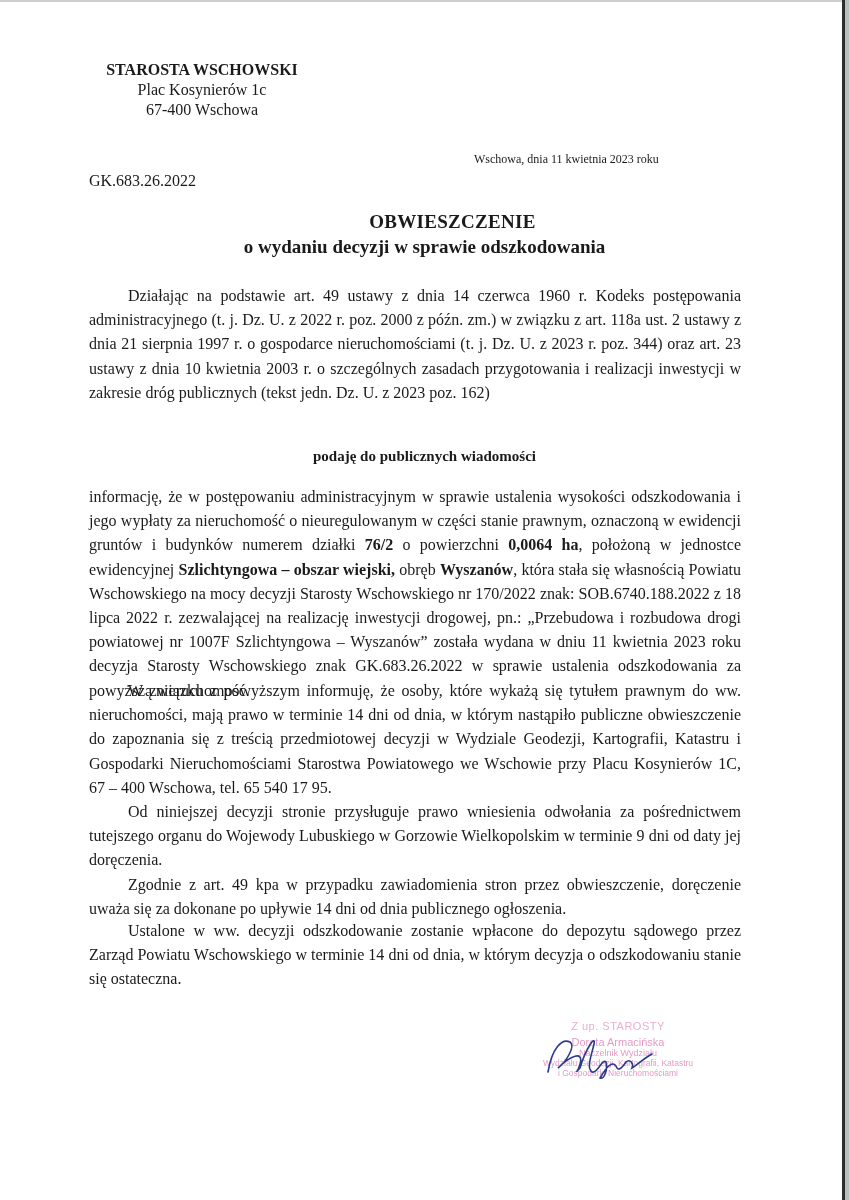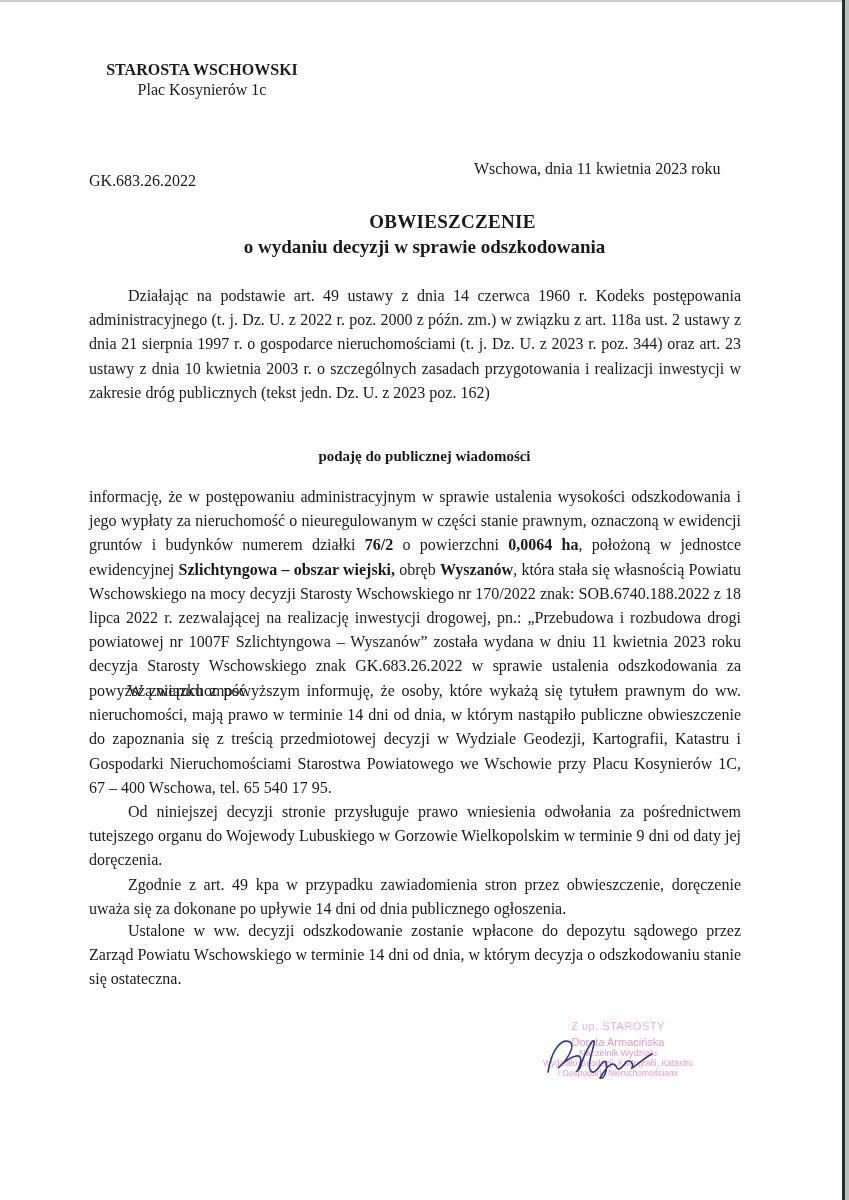--- a/index.html
+++ b/index.html
@@ -7,21 +7,21 @@
     width: 849px; height: 1200px; position: relative; overflow: hidden;
     background: #ffffff; color: #1a1a1a;
     font-family: "Liberation Serif", "DejaVu Serif", serif;
   }
   .scan-top { position: absolute; left: 0; top: 0; width: 849px; height: 2px; background: #cfcfcf; }
   .scan-right { position: absolute; left: 842px; top: 0; width: 3px; height: 1200px; background: #2a2f2e; }
   .scan-right2 { position: absolute; left: 845px; top: 0; width: 4px; height: 1200px; background: #b9c0be; }
 
   .sender { position: absolute; left: 92px; top: 60px; width: 220px; text-align: center; font-size: 16px; line-height: 20px; }
   .sender .name { font-weight: bold; }
-  .place-date { position: absolute; left: 474px; top: 160px; font-size: 16px; white-space: nowrap; }
+  .place-date { position: absolute; left: 474px; top: 152px; font-size: 12px; white-space: nowrap; }
   .ref { position: absolute; left: 89px; top: 172px; font-size: 16px; }
 
   .title { position: absolute; left: 0; width: 849px; top: 211px; text-align: center; font-weight: bold; font-size: 19px; letter-spacing: 0.3px; margin-left: 28px; }
   .subtitle { position: absolute; left: 0; width: 849px; top: 236px; text-align: center; font-weight: bold; font-size: 19px; }
 
   .para { position: absolute; left: 89px; width: 652px; font-size: 16px; line-height: 24.2px; text-align: justify; margin: 0; }
   .indent { text-indent: 39px; }
   .para b { font-weight: bold; }
 
   .announce { position: absolute; left: 0; width: 849px; top: 448px; text-align: center; font-weight: bold; font-size: 15px; }
@@ -36,31 +36,32 @@
 </head>
 <body>
 
 <div class="scan-top"></div>
 <div class="scan-right"></div>
 <div class="scan-right2"></div>
 
 <div class="sender">
   <div class="name">STAROSTA WSCHOWSKI</div>
   <div>Plac Kosynierów 1c</div>
+  <div>67-400 Wschowa</div>
 </div>
 
 <div class="place-date">Wschowa, dnia 11 kwietnia 2023 roku</div>
 <div class="ref">GK.683.26.2022</div>
 
 <div class="title">OBWIESZCZENIE</div>
 <div class="subtitle">o wydaniu decyzji w sprawie odszkodowania</div>
 
 <p class="para indent" style="top: 284px;">Działając na podstawie art. 49 ustawy z dnia 14 czerwca 1960 r.  Kodeks postępowania administracyjnego (t. j. Dz. U. z 2022 r. poz. 2000 z późn. zm.) w związku z art. 118a ust. 2 ustawy z dnia 21 sierpnia 1997 r. o gospodarce nieruchomościami (t. j. Dz. U. z 2023 r. poz. 344) oraz art. 23 ustawy z dnia 10 kwietnia 2003 r. o szczególnych zasadach przygotowania i realizacji inwestycji w zakresie dróg publicznych (tekst jedn. Dz. U. z 2023 poz. 162)</p>
 
-<div class="announce">podaję do publicznej wiadomości</div>
+<div class="announce">podaję do publicznych wiadomości</div>
 
 <p class="para" style="top: 485px;"><span>informację, że w postępowaniu administracyjnym w sprawie ustalenia wysokości odszkodowania i jego wypłaty za nieruchomość o nieuregulowanym w części stanie prawnym, oznaczoną w ewidencji gruntów i budynków numerem działki </span><b>76/2</b><span> o powierzchni </span><b>0,0064 ha</b><span>, położoną w jednostce ewidencyjnej </span><b>Szlichtyngowa – obszar wiejski,</b><span> obręb </span><b>Wyszanów</b><span>, która stała się własnością Powiatu Wschowskiego na mocy decyzji Starosty Wschowskiego nr 170/2022 znak: SOB.6740.188.2022 z 18 lipca 2022 r. zezwalającej na realizację inwestycji drogowej, pn.: „Przebudowa i rozbudowa drogi powiatowej nr 1007F Szlichtyngowa – Wyszanów” została wydana w dniu 11 kwietnia 2023 roku decyzja Starosty Wschowskiego znak GK.683.26.2022 w sprawie ustalenia odszkodowania za powyższą nieruchomość.</span></p>
 
 <p class="para indent" style="top: 679px;">W związku z powyższym informuję, że osoby, które wykażą się tytułem prawnym do ww. nieruchomości, mają prawo w terminie 14 dni od dnia, w którym nastąpiło publiczne obwieszczenie do zapoznania się z treścią przedmiotowej decyzji w Wydziale Geodezji, Kartografii, Katastru i Gospodarki Nieruchomościami Starostwa Powiatowego we Wschowie przy Placu Kosynierów 1C, 67 – 400 Wschowa, tel. 65 540 17 95.</p>
 <p class="para indent" style="top: 800px;">Od niniejszej decyzji stronie przysługuje prawo wniesienia odwołania za pośrednictwem tutejszego organu do Wojewody Lubuskiego w Gorzowie Wielkopolskim w terminie 9 dni od daty jej doręczenia.</p>
 <p class="para indent" style="top: 873px;">Zgodnie z art. 49 kpa w przypadku zawiadomienia stron przez obwieszczenie, doręczenie uważa się za dokonane po upływie 14 dni od dnia publicznego ogłoszenia.</p>
 <p class="para indent" style="top: 919px;">Ustalone w ww. decyzji odszkodowanie zostanie wpłacone do depozytu sądowego przez Zarząd Powiatu Wschowskiego w terminie 14 dni od dnia, w którym decyzja o odszkodowaniu stanie się ostateczna.</p>
 
 <div class="stamp">
   <div class="l1">Z up. STAROSTY</div>

